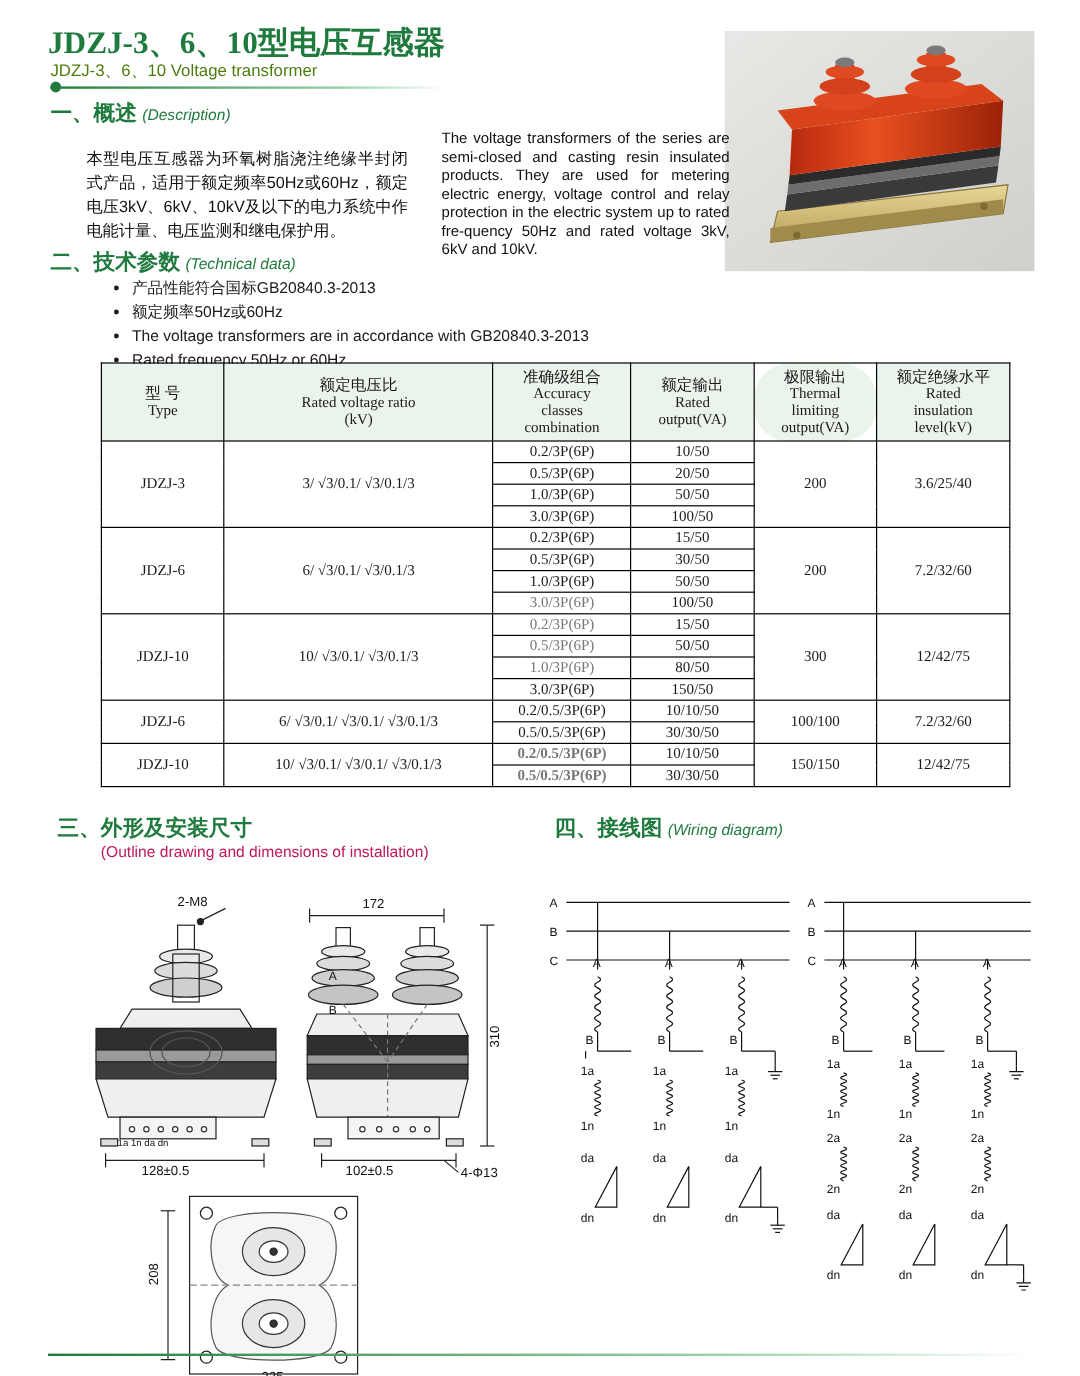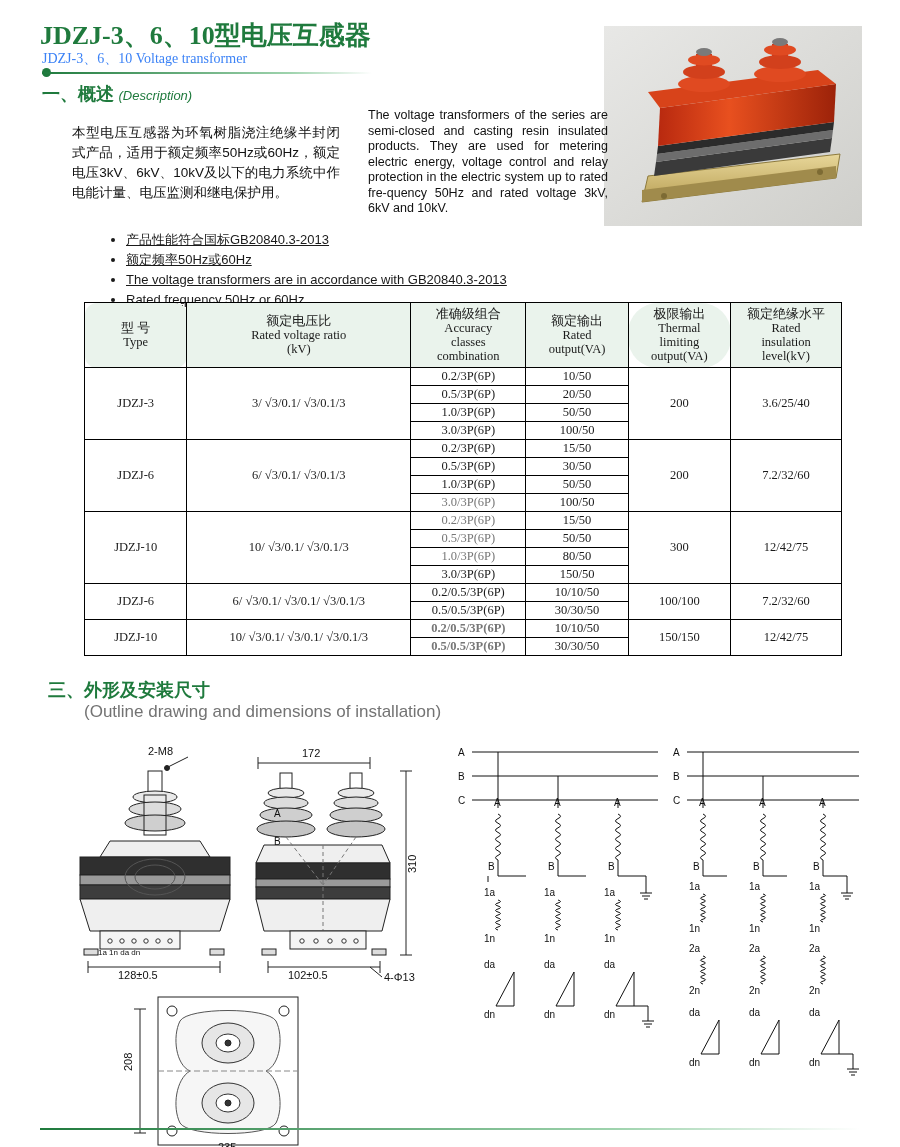--- a/index.html
+++ b/index.html
@@ -17,22 +17,22 @@
 
   
   .title-main {
     position: absolute; left: 40px; top: 18px;
     font-size: 26px; font-weight: bold; color: #1f7a3d;
     font-family: "Liberation Serif", serif;
     letter-spacing: 0px;
   }
   .title-sub {
     position: absolute; left: 42px; top: 50px;
-    font-size: 14px; color: #3b82f6;
-    font-family: Liberation Serif, serif;
+    font-size: 14px; color: #4d7c0f;
+    font-family: Liberation Sans, sans-serif;
   }
   .header-rule {
     position: absolute; left: 42px; top: 72px; width: 330px; height: 2px;
     background: linear-gradient(to right, #1f7a3d, #9ed3ad 75%, #ffffff);
   }
   .hdr-dot {
     position: absolute; left: 42px; top: 68px; width: 9px; height: 9px;
     border-radius: 50%; background: #1f7a3d;
   }
 
@@ -70,21 +70,21 @@
     text-align: justify;
     font-family: "Liberation Sans", sans-serif;
     margin-left: 16px;
   }
 
   
   .bullets {
     position: absolute; left: 96px; top: 230px; width: 520px;
     font-size: 13px; line-height: 19px;
   }
-  .bullets li { margin: 0 0 1px 16px; text-decoration: underline; }
+  .bullets li { margin: 0 0 1px 0; }
   .bullets ul { margin: 0; padding-left: 14px; }
 
   
   .tbl-wrap { position: absolute; left: 84px; top: 302px; width: 758px; }
   table.spec {
     border-collapse: collapse;
     width: 758px;
     font-family: "Liberation Serif", serif;
     font-size: 12.5px;
   }
@@ -96,34 +96,34 @@
   }
   table.spec thead th {
     background: #eaf3ec;
     font-weight: normal;
     line-height: 14px;
     padding: 4px 2px;
     font-size: 12.5px;
   }
   table.spec td { height: 17px; line-height: 15px; }
   .th-cn { font-family: "Liberation Serif", serif; font-size: 13px; }
-  .col-type { width: 96px; border-radius: 12px; }
+  .col-type { width: 96px; }
   .col-ratio { width: 210px; }
   .col-acc { width: 108px; }
   .col-out { width: 96px; }
   .col-therm { width: 96px; border-radius: 30px; }
   .col-ins { width: 104px; }
   .faded { color: #777; }
   .bold { font-weight: bold; }
 
   
   .sec3 { left: 48px; top: 678px; }
   .sec3-en {
     position: absolute; left: 84px; top: 702px;
-    font-size: 17px; color: #737373; white-space: nowrap;
+    font-size: 13px; color: #be185d; white-space: nowrap;
   }
   .sec4 { left: 462px; top: 678px; }
 
   
   .draw-area {
     position: absolute; left: 40px; top: 718px; width: 400px; height: 412px; margin-top: 27px;
   }
   .wiring-area {
     position: absolute; left: 448px; top: 730px; width: 420px; height: 390px;
   }
@@ -193,20 +193,24 @@
     </svg>
   </div>
 
   <div class="sec-head" style="left:42px; top:82px;">
     <span>一、</span><span>概述</span>
     <span class="en">(Description)</span>
   </div>
   <div class="desc-cn">本型电压互感器为环氧树脂浇注绝缘半封闭式产品，适用于额定频率50Hz或60Hz，额定电压3kV、6kV、10kV及以下的电力系统中作电能计量、电压监测和继电保护用。</div>
   <div class="desc-en">The voltage transformers of the series are semi-closed and casting resin insulated products. They are used for metering electric energy, voltage control and relay protection in the electric system up to rated fre-quency 50Hz and rated voltage 3kV, 6kV and 10kV.</div>
 
+  <div class="sec-head" style="left:42px; top:206px;">
+    <span>二、</span><span>技术参数</span>
+    <span class="en">(Technical data)</span>
+  </div>
 
   <div class="bullets">
     <ul>
       <li>产品性能符合国标GB20840.3-2013</li>
       <li>额定频率50Hz或60Hz</li>
       <li>The voltage transformers are in accordance with GB20840.3-2013</li>
       <li>Rated frequency 50Hz or 60Hz</li>
     </ul>
   </div>
 
@@ -328,20 +332,24 @@
           </tr>
         </tbody>
     </table>
   </div>
 
   <div class="sec-head sec3">
     <span>三、</span><span>外形及安装尺寸</span>
   </div>
   <div class="sec3-en">(Outline drawing and dimensions of installation)</div>
 
+  <div class="sec-head sec4">
+    <span>四、</span><span>接线图</span>
+    <span class="en">(Wiring diagram)</span>
+  </div>
 
   <div class="draw-area">
     <svg width="400" height="412" viewBox="0 0 400 412" font-family="Liberation Sans, sans-serif" font-size="10">
       <g stroke="#222" fill="none" stroke-width="1">
 
         <line x1="128" y1="22" x2="148" y2="12" stroke-dasharray="0"></line>
         <text x="108" y="10" fill="#111" font-size="11" stroke="none">2-M8</text>
         <circle cx="127" cy="23" r="2.5" fill="#222"></circle>
 
         <g>

